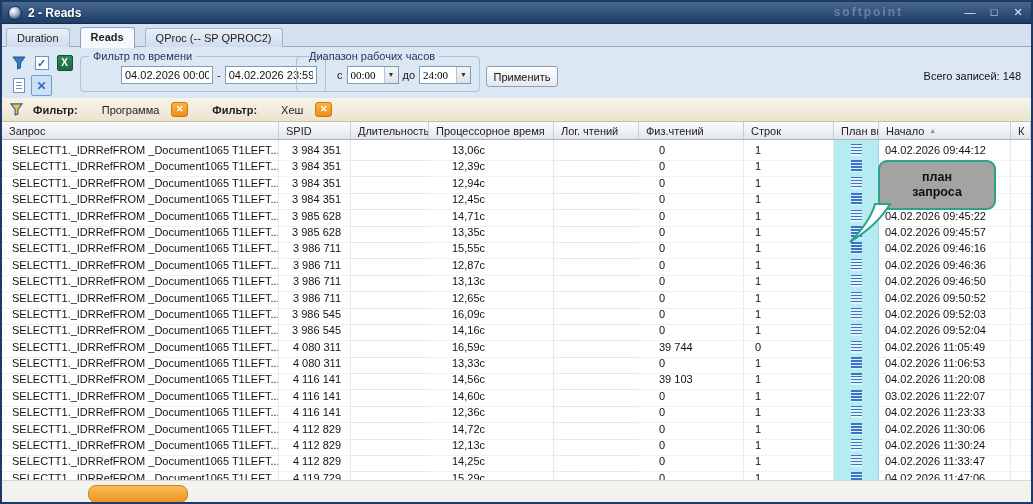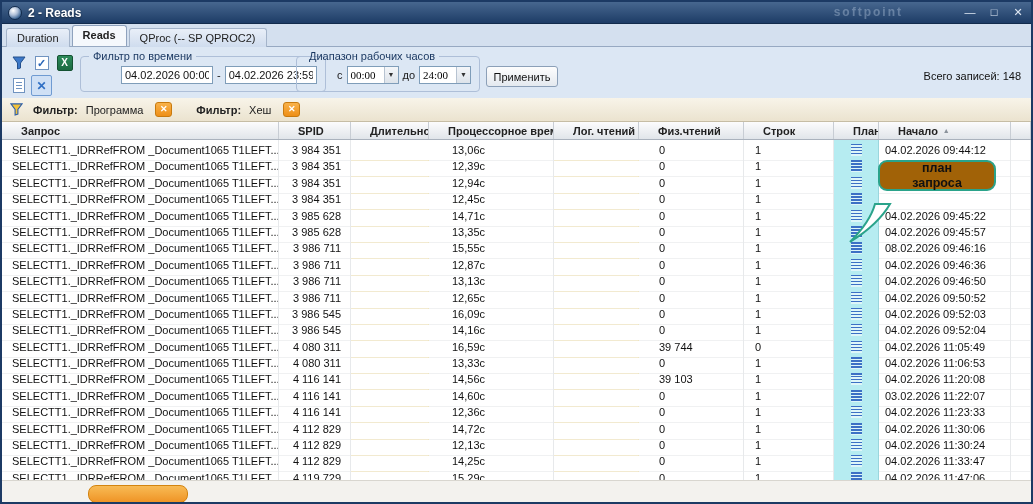--- a/index.html
+++ b/index.html
@@ -25,21 +25,21 @@
   .watermark {
     position:absolute; right:128px; top:3px; font-size:12px; font-weight:bold;
     letter-spacing:2px; color:rgba(225,237,255,.30);
   }
   .win-controls { margin-left:auto; display:flex; gap:10px; font-size:11px; color:#dfe8f4; }
   .win-controls span { cursor:default; width:14px; text-align:center; }
   
   .tabstrip {
     position:absolute; top:22px; left:0; right:0; height:23px;
     background:#d4e0ef; border-bottom:1px solid #97a9c2; padding:3px 4px 0 4px;
-    display:flex; align-items:flex-end; gap:2px;
+    display:flex; align-items:flex-start; gap:10px;
   }
   .tab {
     font-size:11px; color:#222; padding:3px 10px 3px 10px;
     border:1px solid #a4b4ca; border-bottom:none; border-radius:3px 3px 0 0;
     background:linear-gradient(#e9eff8,#cfdcee); position:relative; top:1px;
   }
   .tab.active { background:#f5f8fc; font-weight:bold; top:0; padding-bottom:5px; border-color:#8fa2bd; }
   
   .toolbar { position:absolute; top:46px; left:0; right:0; height:50px; background:#dce7f4; }
   .icon-cluster { position:absolute; left:6px; top:4px; display:grid; grid-template-columns:22px 22px 22px; grid-auto-rows:22px; gap:1px; }
@@ -70,54 +70,54 @@
     font-size:11px; font-family:"Liberation Sans",sans-serif; color:#111;
   }
   .total { position:absolute; right:10px; top:22px; font-size:11px; color:#111; }
   
   .filterbar {
     position:absolute; top:96px; left:0; right:0; height:24px;
     background:linear-gradient(#f8f4e9,#ebe3cf); border-bottom:1px solid #c6bda5;
     display:flex; align-items:center; gap:6px; padding:0 8px;
   }
   .chip-label { font-size:11px; font-weight:bold; color:#222; }
-  .chip-value { font-size:11px; color:#222; margin-left:2px; }
+  .chip-value { font-size:11px; color:#222; margin-left:18px; }
   .chip-close {
     width:17px; height:15px; border-radius:3px; margin-left:6px; margin-right:18px;
     background:linear-gradient(#f9b24a,#ee8f17); border:1px solid #c87a0e;
     color:#fff; font-size:9px; font-weight:bold; line-height:13px; text-align:center;
   }
   .small-funnel { width:13px; height:13px; margin-right:4px; }
   
   .grid { position:absolute; top:120px; left:0; right:0; bottom:22px; background:#fff;
           --cols: 277px 72px 78px 125px 85px 105px 90px 45px 132px 1fr; }
   .t-head { display:grid; grid-template-columns:var(--cols); height:18px;
             background:linear-gradient(#fcfcfd,#e1e5ea); border-bottom:1px solid #aab2bd; }
-  .h-cell { font-size:11px; color:#222; display:flex; align-items:center; padding-left:19px;
-            border-right:1px solid #c8cdd4; overflow:hidden; white-space:nowrap;font-weight:bold; }
+  .h-cell { font-size:11px; color:#222; display:flex; align-items:center; padding-left:7px;
+            border-right:1px solid #c8cdd4; overflow:hidden; white-space:nowrap; }
   .sort-arrow { font-size:7px; color:#8b939c; margin-left:5px; }
   .t-body { }
   .t-row { display:grid; grid-template-columns:var(--cols); height:16.4px; }
   .c { font-size:11px; color:#111; display:flex; align-items:center; white-space:nowrap; overflow:hidden;
        border-right:1px solid #e7e9eb; border-bottom:1px solid #f0f1f2; padding-left:7px; }
   .c.query { padding-left:10px; }
   .c.spid { justify-content:flex-end; padding-right:9px; }
   .c.ylw { background:#fcf4c6; border-right-color:#e9e0b4; border-bottom-color:#f2ead0;margin-top:20px; }
   .c.dur { padding-left:12px; }
   .c.cpu { padding-left:23px; }
   .c.log { padding-left:8px; }
   .c.phys { padding-left:20px; }
   .c.rows { padding-left:11px; }
   .c.cyan { background:#b6ecf1; border-right-color:#9ad6dd; border-bottom-color:#a8e2e8; justify-content:center; padding-left:0; }
   .plan-icon { width:11px; height:12px;
       background:repeating-linear-gradient(to bottom, #3c71c5 0 1.5px, rgba(255,255,255,.55) 1.5px 3px); }
   .c.start { padding-left:6px; }
   
-  .callout { position:absolute; left:876px; top:158px; width:118px; height:31px; z-index:50;
-             background:#a16207; border:2px solid #2aa38a; border-radius:9px;
+  .callout { position:absolute; left:876px; top:158px; width:118px; height:50px; z-index:50;
+             background:#a3a3a3; border:2px solid #2aa38a; border-radius:9px;
              display:flex; flex-direction:column; align-items:center; justify-content:center; }
   .callout div { font-size:12.5px; font-weight:bold; color:#111; line-height:15px; }
   .callout-tail { position:absolute; left:846px; top:200px; width:46px; height:44px; z-index:51; }
   
   .hscroll { position:absolute; left:0; right:0; bottom:0; height:22px; background:#f3f2ee; border-top:1px solid #d8d6cf; }
   .hthumb { position:absolute; left:86px; top:4px; width:100px; height:18px;
             background:linear-gradient(#f8bb55,#ef9426); border:1px solid #d3840f; border-radius:8px; }
 </style>
 </head>
 <body>
@@ -314,21 +314,21 @@
       <div class="c query">SELECTT1._IDRRefFROM _Document1065 T1LEFT...</div>
       <div class="c spid">3 986 711</div>
       <div class="c dur ylw">15,80с</div>
       <div class="c cpu">15,55с</div>
       <div class="c log ylw">1 022 597</div>
       <div class="c phys">0</div>
       <div class="c rows">1</div>
       <div class="c cyan">
         <span class="plan-icon"></span>
       </div>
-      <div class="c start">08.02.2026 09:46:16</div>
+      <div class="c start">04.02.2026 09:46:16</div>
       <div class="c k"></div>
     </div>
 
     <div class="t-row">
       <div class="c query">SELECTT1._IDRRefFROM _Document1065 T1LEFT...</div>
       <div class="c spid">3 986 711</div>
       <div class="c dur ylw">13,04с</div>
       <div class="c cpu">12,87с</div>
       <div class="c log ylw">1 022 600</div>
       <div class="c phys">0</div>

